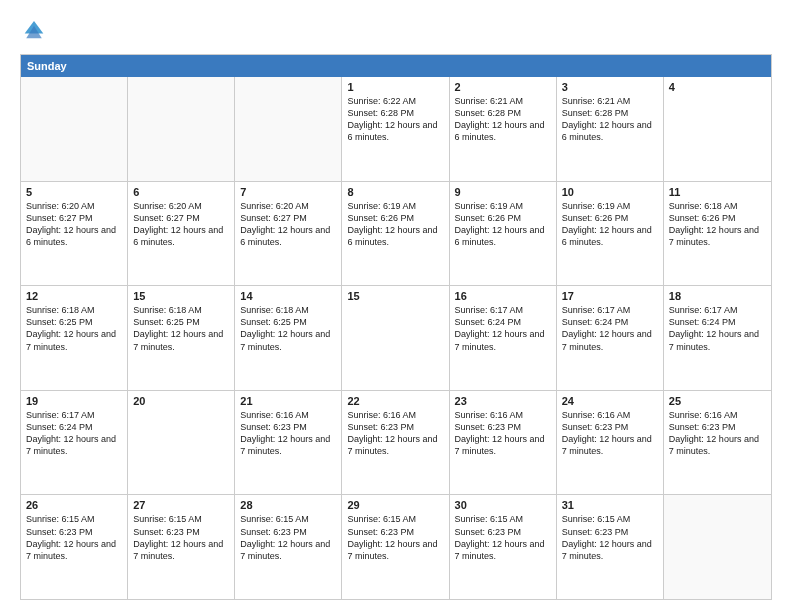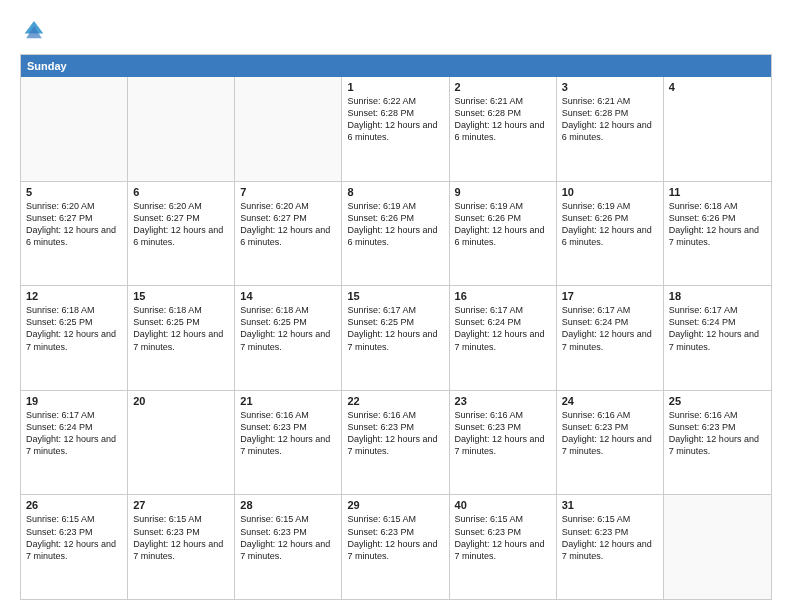--- a/index.html
+++ b/index.html
@@ -232,24 +232,20 @@
           </div>
           <div class="cal-cell">
             <span class="day-num">14</span>
             <div class="cell-text">Sunrise: 6:18 AM
 Sunset: 6:25 PM
 Daylight: 12 hours
 and 7 minutes.</div>
           </div>
           <div class="cal-cell">
             <span class="day-num">15</span>
-            <div class="cell-text">Sunrise: 6:17 AM
-Sunset: 6:25 PM
-Daylight: 12 hours
-and 7 minutes.</div>
           </div>
           <div class="cal-cell">
             <span class="day-num">16</span>
             <div class="cell-text">Sunrise: 6:17 AM
 Sunset: 6:24 PM
 Daylight: 12 hours
 and 7 minutes.</div>
           </div>
           <div class="cal-cell">
             <span class="day-num">17</span>
@@ -336,21 +332,21 @@
 and 7 minutes.</div>
           </div>
           <div class="cal-cell">
             <span class="day-num">29</span>
             <div class="cell-text">Sunrise: 6:15 AM
 Sunset: 6:23 PM
 Daylight: 12 hours
 and 7 minutes.</div>
           </div>
           <div class="cal-cell">
-            <span class="day-num">40</span>
+            <span class="day-num">30</span>
             <div class="cell-text">Sunrise: 6:15 AM
 Sunset: 6:23 PM
 Daylight: 12 hours
 and 7 minutes.</div>
           </div>
           <div class="cal-cell">
             <span class="day-num">31</span>
             <div class="cell-text">Sunrise: 6:15 AM
 Sunset: 6:23 PM
 Daylight: 12 hours

